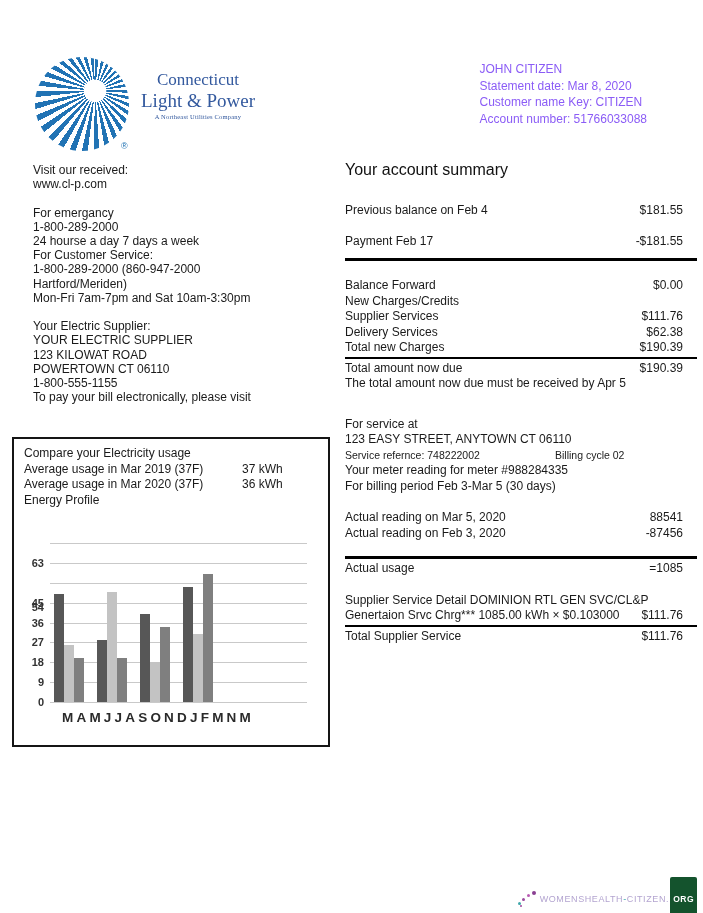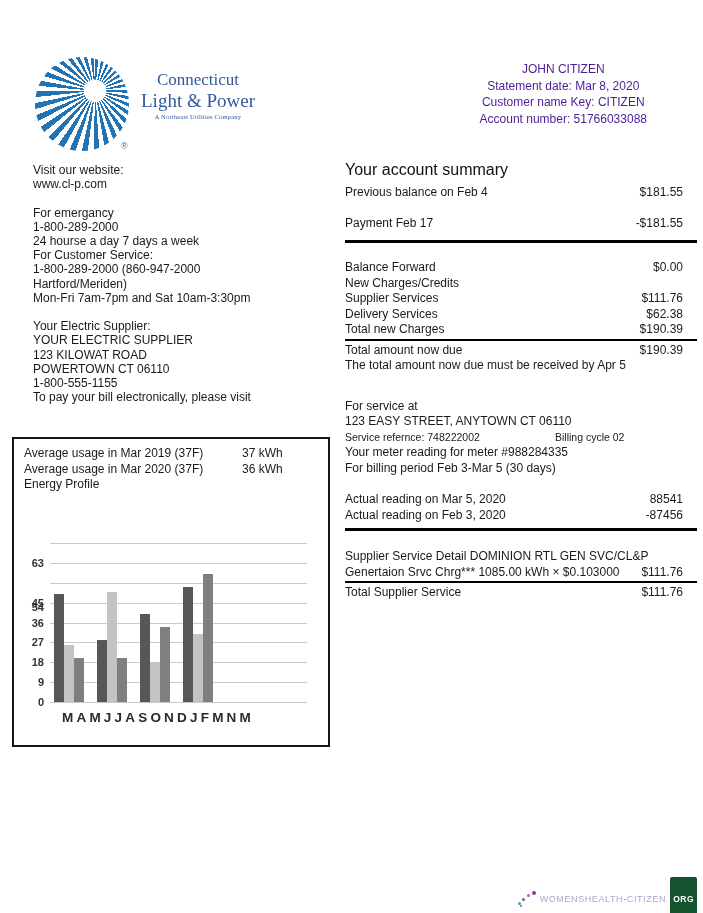--- a/index.html
+++ b/index.html
@@ -17,28 +17,28 @@
   .logo-reg{position:absolute; left:121px; top:141px; font-size:9px; color:#2173b4;}
   .brand-text{
     position:absolute; left:131px; top:70px; width:134px; text-align:center;
     font-family:"Liberation Serif", serif; color:#33599e; line-height:1.15;
   }
   .brand-line1{font-size:17px;}
   .brand-line2{font-size:19px;}
   .brand-tag{font-size:6.5px; letter-spacing:.2px; margin-top:2px;}
   
   .cust-block{
-    position:absolute; top:61px; right:56px; text-align:center;
-    font-size:12px; line-height:16.5px; color:#4c1d95;
+    position:absolute; top:61px; right:56px; text-align:left;
+    font-size:12px; line-height:16.5px; color:#8b5cf6;
   }
   
   .contact{position:absolute; left:33px; top:163px; font-size:12px; line-height:14.2px; color:#1a1a1a;}
   
   .maincol{position:absolute; left:345px; top:160px; width:352px; font-size:12px; line-height:15.5px;}
-  .summary-title{font-size:16px; line-height:20px; margin-bottom:5px; color:#111;}
+  .summary-title{font-size:16px; line-height:20px; margin-bottom:23px; color:#111;}
   .row{display:flex; justify-content:space-between;}
   .row .val{padding-right:14px; white-space:nowrap;}
   .rule{border-top:3px solid #000; height:0;}
   .rule.med{border-top-width:2px;}
   .note div{line-height:15.5px;}
   .svc-line{line-height:15.5px;}
   .svc-ref{position:relative; font-size:10.5px; line-height:15.5px;}
   .svc-ref .cycle{position:absolute; left:210px; top:0;}
   
   .compare-box{
@@ -79,21 +79,21 @@
   </div>
 
   <div class="cust-block">
     <div>JOHN CITIZEN</div>
     <div>Statement date: Mar 8, 2020</div>
     <div>Customer name Key: CITIZEN</div>
     <div>Account number: 51766033088</div>
   </div>
 
   <div class="contact" id="contact-block">
-      <div>Visit our website:</div>
+      <div>Visit our received:</div>
       <div>www.cl-p.com</div>
       <div>&nbsp;</div>
       <div>For emergancy</div>
       <div>1-800-289-2000</div>
       <div>24 hourse a day 7 days a week</div>
       <div>For Customer Service:</div>
       <div>1-800-289-2000 (860-947-2000</div>
       <div>Hartford/Meriden)</div>
       <div>Mon-Fri 7am-7pm and Sat 10am-3:30pm</div>
       <div>&nbsp;</div>
@@ -156,44 +156,49 @@
     </div>
     <div class="svc-line">Your meter reading for meter #988284335</div>
     <div class="svc-line">For billing period Feb 3-Mar 5 (30 days)</div>
 
     <div id="readings-rows">
         <div style="height: 16px;"></div>
         <div class="row">
           <span class="lbl">Actual reading on Mar 5, 2020</span>
           <span class="val">88541</span>
         </div>
-        <div class="row" style="margin-bottom: 5px;">
+        <div class="row" style="margin-bottom: 15px;">
           <span class="lbl">Actual reading on Feb 3, 2020</span>
           <span class="val">-87456</span>
         </div>
         <div class="rule" style="margin-bottom: 2px;"></div>
+        <div class="row">
+          <span class="lbl">Actual usage</span>
+          <span class="val">=1085</span>
+        </div>
         <div style="height: 16px;"></div>
         <div class="row">
           <span class="lbl">Supplier Service Detail DOMINION RTL GEN SVC/CL&amp;P</span>
           <span class="val"></span>
         </div>
         <div class="row" style="margin-bottom: 1px;">
           <span class="lbl">Genertaion Srvc Chrg*** 1085.00 kWh × $0.103000</span>
           <span class="val">$111.76</span>
         </div>
         <div class="rule med" style="margin-bottom: 2px;"></div>
         <div class="row">
           <span class="lbl">Total Supplier Service</span>
           <span class="val">$111.76</span>
         </div>
       </div>
   </div>
 
   <div class="compare-box">
     <div class="compare-inner">
+      <div>Compare your Electricity usage</div>
       <div class="cmp-row">
         <span class="lbl">Average usage in Mar 2019 (37F)</span>
         <span>37 kWh</span>
       </div>
       <div class="cmp-row">
         <span class="lbl">Average usage in Mar 2020 (37F)</span>
         <span>36 kWh</span>
       </div>
       <div>Energy Profile</div>
     </div>

